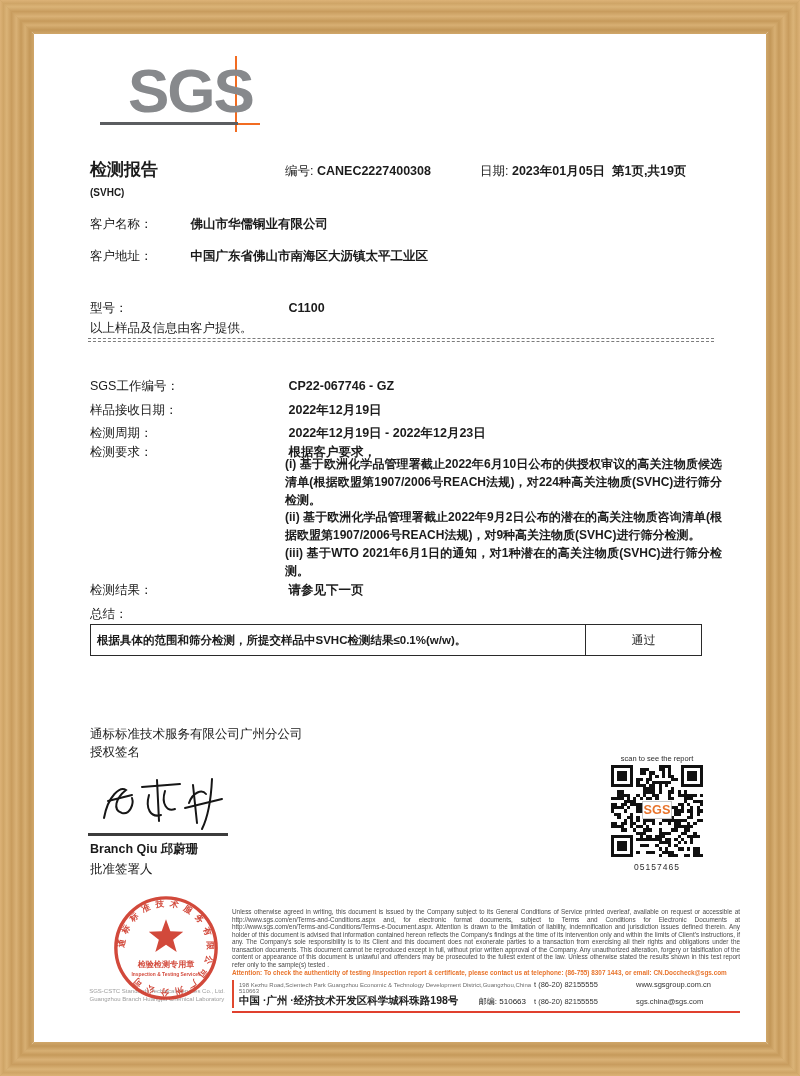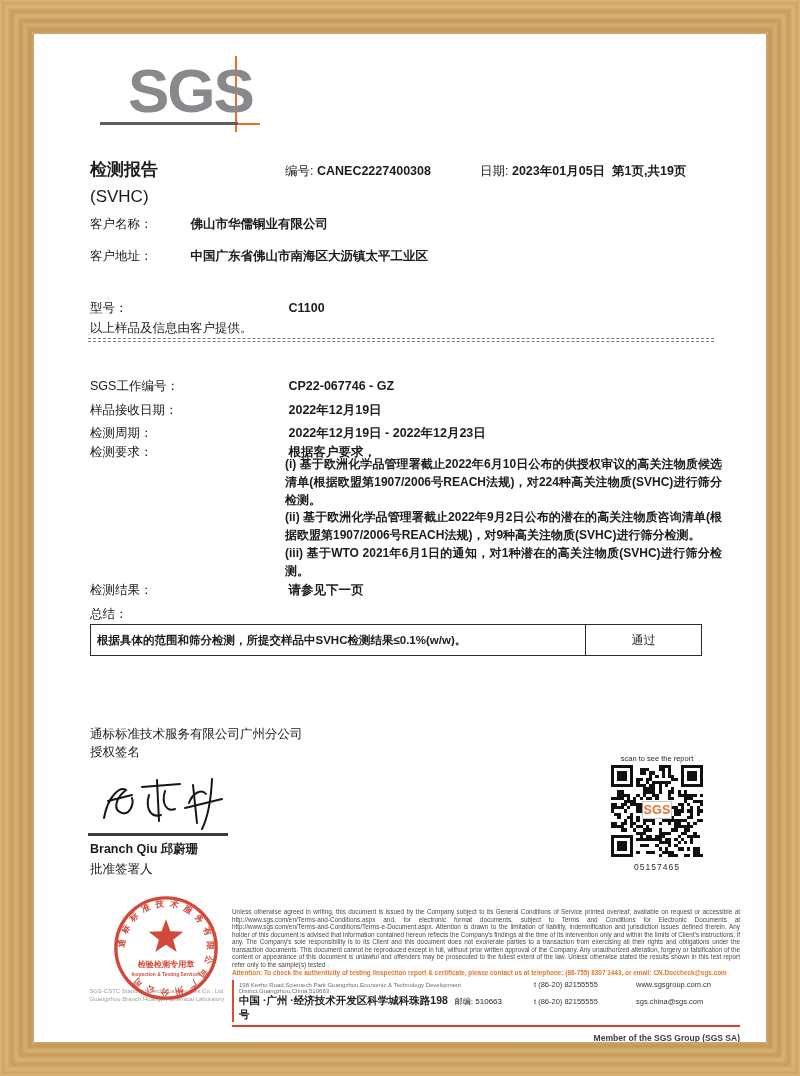--- a/index.html
+++ b/index.html
@@ -20,21 +20,21 @@
 
   
   .logo-wrap { position:absolute; left:68px; top:26px; width:200px; height:80px; }
   .logo-text { font-size:62px; font-weight:bold; color:#87898c; letter-spacing:-2px; line-height:62px; position:absolute; left:28px; top:2px; }
   .logo-underline { position:absolute; left:0; top:64px; width:138px; height:3px; background:#5b5d60; }
   .logo-hline-orange { position:absolute; left:138px; top:64.5px; width:22px; height:2px; background:#f26c21; }
   .logo-vline-orange { position:absolute; left:135px; top:-2px; width:1.5px; height:76px; background:#f26c21; }
 
   
   .report-title { position:absolute; left:58px; top:126px; font-size:17px; font-weight:bold; }
-  .report-subtitle { position:absolute; left:58px; top:155px; font-size:17px; font-weight:normal; }
+  .report-subtitle { position:absolute; left:58px; top:155px; font-size:10px; font-weight:bold; }
   .hdr-no { position:absolute; left:253px; top:131px; font-size:12.5px; }
   .hdr-date { position:absolute; left:448px; top:131px; font-size:12.5px; }
   .hdr-page { position:absolute; left:580px; top:131px; font-size:12.5px; font-weight:600; }
   .hdr-no b, .hdr-date b { font-weight:bold; }
 
   
   .kv { position:absolute; font-size:12.5px; }
   .kv .lbl { display:inline-block; }
   .kv .val { font-weight:bold; }
   .sep-dashed { position:absolute; left:56px; top:306px; width:626px; height:4px; border-top:1.5px dashed #7c7c7c; border-bottom:1.5px dashed #7c7c7c; }
@@ -71,21 +71,21 @@
 
   
   .footer { position:absolute; left:200px; top:876px; width:508px; z-index:2; }
   .legal { font-size:6.4px; line-height:7.5px; color:#4a4a4a; text-align:justify; }
   .attention { font-size:6.4px; line-height:7.5px; color:#e8742c; font-weight:bold; margin-top:1px; }
   .addr-block { margin-top:3px; border-left:2px solid #e0492f; padding-left:5px; }
   .addr-row { display:flex; align-items:baseline; }
   .addr-en { flex:1; font-size:6px; color:#6c6c6c; }
   .addr-cn { flex:1; font-size:10.5px; font-weight:bold; color:#222; }
   .addr-post { font-size:8px; color:#222; margin-right:8px; }
-  .addr-phone { width:102px; font-size:7.5px; color:#333;margin-left:24px; }
+  .addr-phone { width:102px; font-size:7.5px; color:#333; }
   .addr-web { width:104px; font-size:7.5px; color:#333; }
   .footer-rule { margin-top:3px; height:2px; background:#e0402e; }
   .member-line { margin-top:6px; text-align:right; font-size:8.5px; font-weight:bold; color:#3d3d3d; }
 </style>
 </head>
 <body>
 
 <div class="stage">
 
   <div class="frame-piece frame-top"></div>
@@ -511,17 +511,16 @@
           <span class="addr-web">www.sgsgroup.com.cn</span>
         </div>
         <div class="addr-row">
           <span class="addr-cn">中国 ·广州 ·经济技术开发区科学城科珠路198号</span>
           <span class="addr-post">邮编: 510663</span>
           <span class="addr-phone">t (86-20) 82155555</span>
           <span class="addr-web">sgs.china@sgs.com</span>
         </div>
       </div>
       <div class="footer-rule"></div>
-      <div class="member-line">Member of the SGS Group (SGS SA)</div>
     </div>
 
   </div>
 </div>
 
 </body></html>

